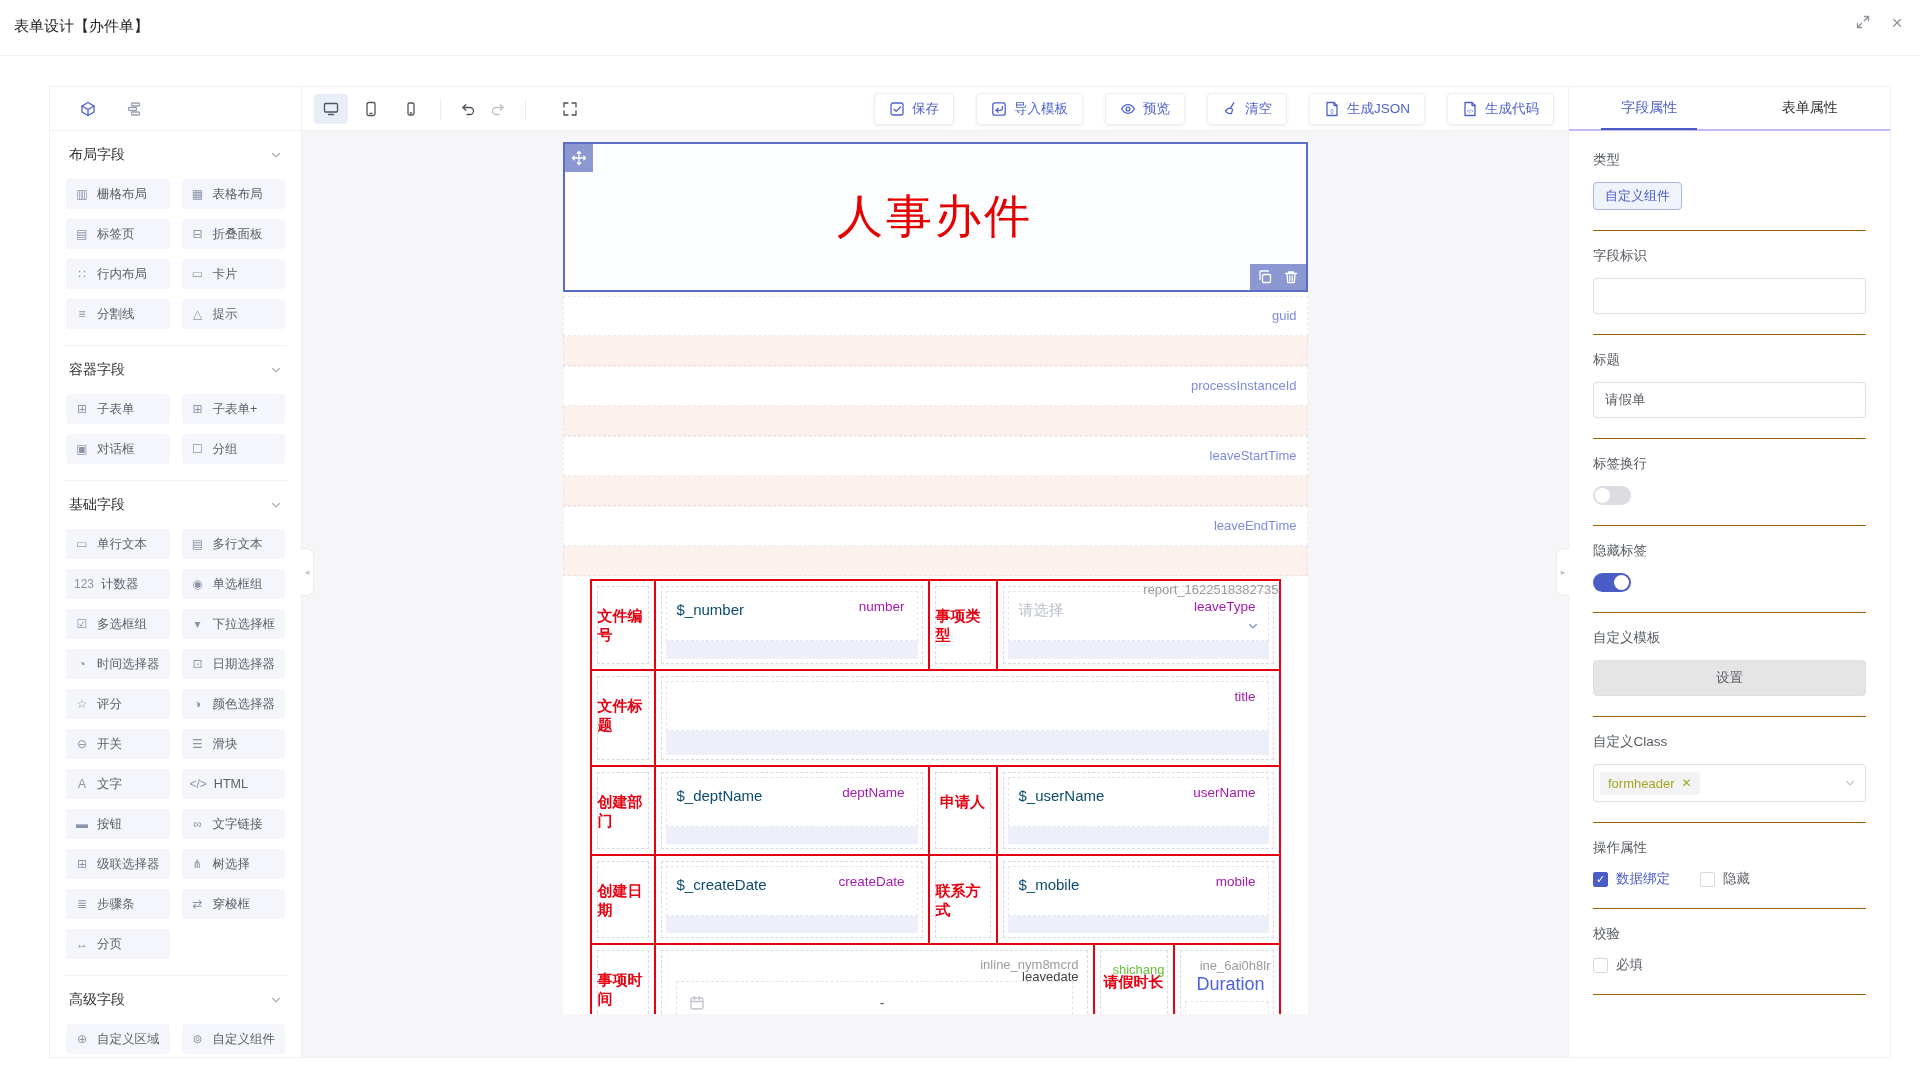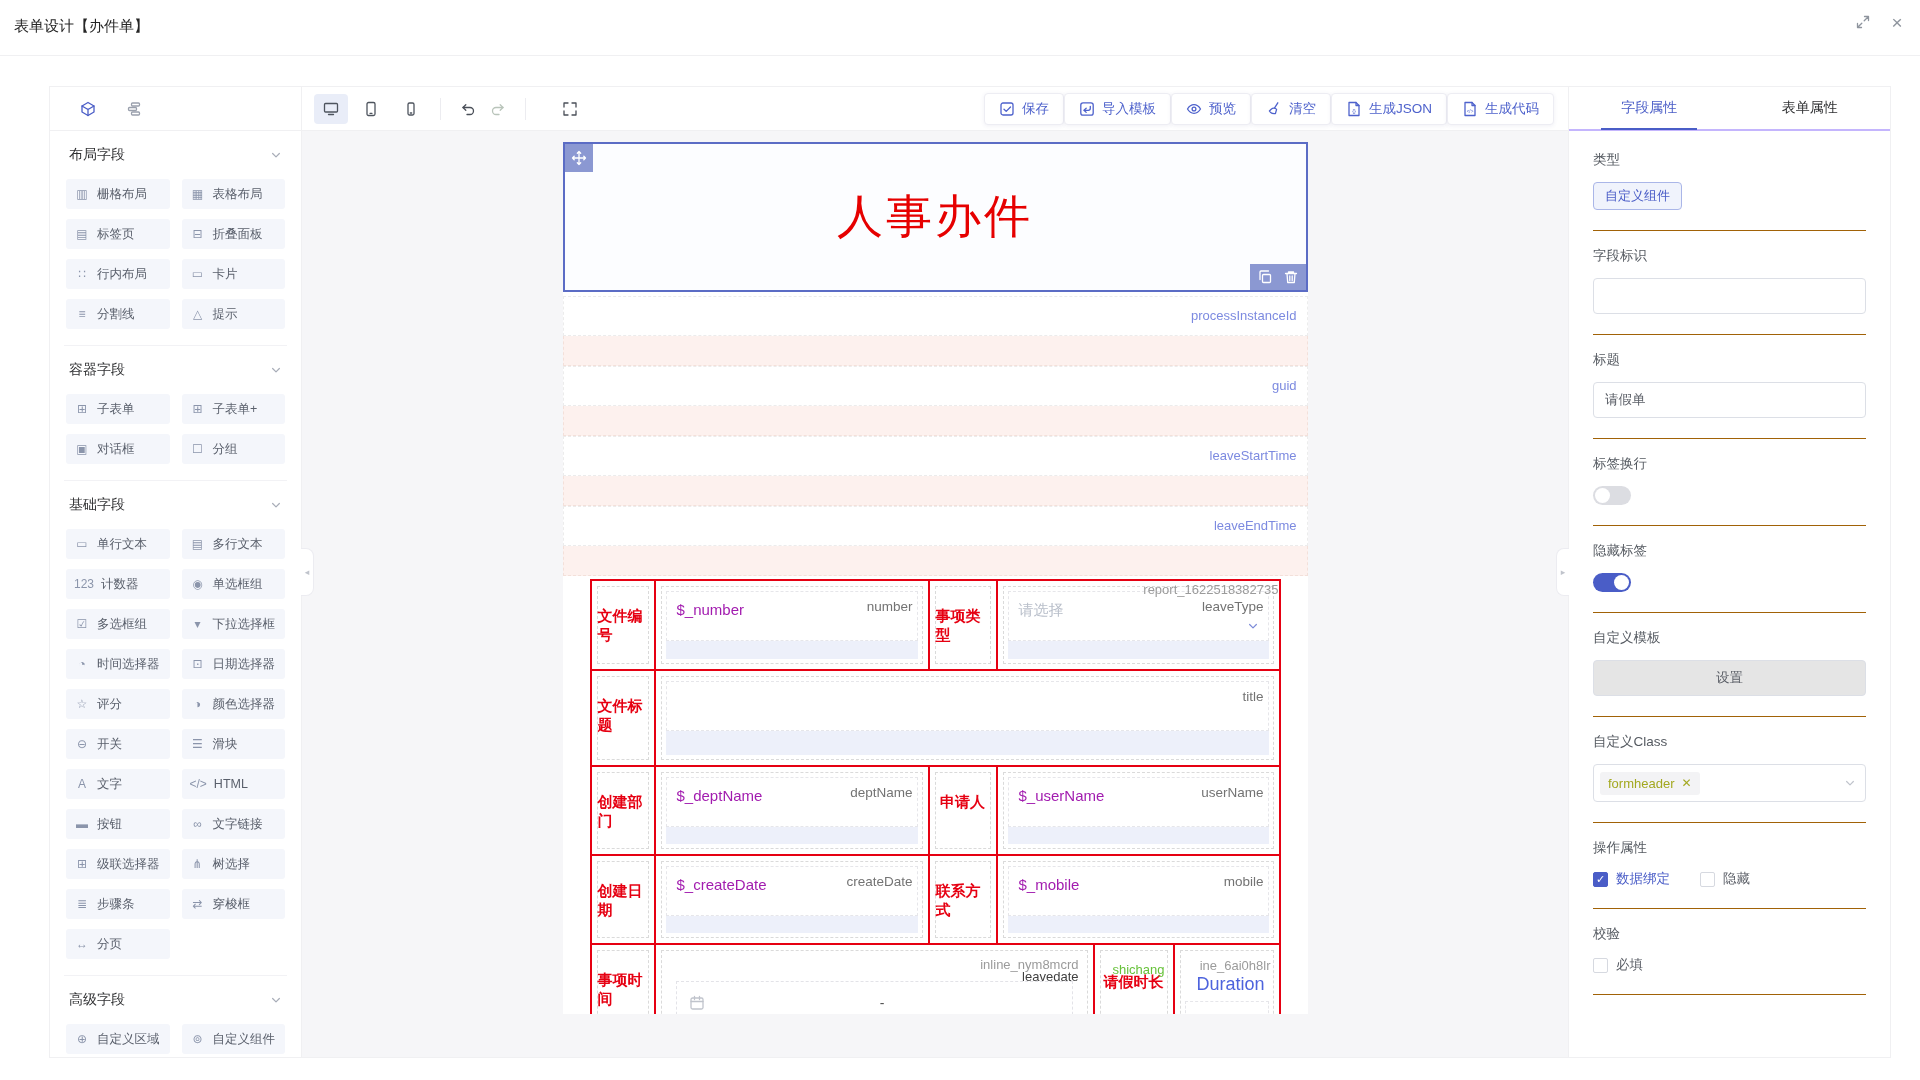--- a/index.html
+++ b/index.html
@@ -42,21 +42,21 @@
   
   .center { flex:1; min-width:0; display:flex; flex-direction:column; }
   .toolbar { height:44px; border-bottom:1px solid #f0f0f2; display:flex; align-items:center; padding:0 14px 0 12px; flex:none; }
   .devices { display:flex; gap:6px; }
   .device-btn { width:34px; height:30px; display:flex; align-items:center; justify-content:center; border-radius:4px; color:#4e545e; cursor:pointer; }
   .device-btn.active { background:#e9edf8; }
   .tsep { width:1px; height:22px; background:#ececf0; margin:0 12px; }
   .hist-btn { padding:0 7px; color:#4a4f58; cursor:pointer; }
   .hist-btn.disabled { color:#b9c4ba; }
   .fs-btn { color:#4a4f58; margin-left:24px; cursor:pointer; }
-  .toolbar-actions { margin-left:auto; display:flex; gap:0; }
+  .toolbar-actions { margin-left:auto; display:flex; gap:22px; }
   .action-btn { height:32px; padding:0 14px; background:#fff; border:1px solid #ededf3; border-radius:4px; box-shadow:0 1px 4px rgba(60,70,130,.08); display:flex; align-items:center; gap:7px; color:#4e62cc; font-size:13.5px; cursor:pointer; white-space:nowrap; }
 
   
   .canvas { flex:1; background:#f6f6f8; display:flex; justify-content:center; overflow:hidden; }
   .page { width:745px; height:872px; margin-top:11px; background:#fff; position:relative; overflow:hidden; flex:none; }
 
   .form-header { height:150px; border:2px solid #5b6cc5; background:#fcfdff; position:relative; display:flex; align-items:center; justify-content:center; cursor:pointer; }
   .form-title { font-size:46px; color:#e60000; letter-spacing:3px; }
   .drag-handle { position:absolute; top:0; left:0; width:28px; height:28px; background:#8b98d2; color:#fff; display:flex; align-items:center; justify-content:center; cursor:move; }
   .comp-actions { position:absolute; right:0; bottom:0; width:56px; height:26px; background:#8b98d2; display:flex; align-items:center; justify-content:center; gap:10px; color:#fff; }
@@ -68,23 +68,23 @@
   .hrow-pink { height:30px; background:#fdf1ee; border:1px dashed #f3e0da; border-top:none; }
 
   .table-wrap { margin:3px 27px 0; position:relative; }
   .table-id { position:absolute; top:3px; right:2px; font-size:13px; color:#9b9b9b; z-index:3; }
   .trow { display:grid; border-left:2px solid #e60012; border-top:2px solid #e60012; }
   .tcell { border-right:2px solid #e60012; padding:5px; position:relative; min-width:0; }
   .cell-inner { border:1px dashed #dadada; height:100%; }
   .lab-inner { display:flex; justify-content:center; padding-top:20px; color:#e60012; font-weight:700; font-size:15px; cursor:pointer; }
   .field-inner { display:flex; flex-direction:column; padding:4px; cursor:pointer; }
   .finput { height:50px; background:#fff; border:1px dashed #e6e6ea; position:relative; padding:9px 10px 0; flex:none; }
-  .fvalue { color:#a21caf; font-size:15px; }
+  .fvalue { color:#0c4a6e; font-size:15px; }
   .fvalue.placeholder { color:#b9bfca; }
-  .ftag { position:absolute; top:7px; right:4px; color:#737373; font-size:13.5px; }
+  .ftag { position:absolute; top:7px; right:12px; color:#a21caf; font-size:13.5px; }
   .fchev { position:absolute; right:9px; top:28px; color:#7d8cd8; }
   .ffill { flex:1; background:#edf0fa; }
   .inline-inner { position:relative; padding:4px; cursor:pointer; }
   .inline-id { position:absolute; top:6px; right:8px; color:#9b9b9b; font-size:13px; }
   .inline-tag { position:absolute; top:18px; right:8px; color:#404040; font-size:13px; }
   .range-input { margin:26px 10px 0; height:44px; background:#fff; border:1px dashed #e3e3e8; display:flex; align-items:center; padding:0 12px; color:#c0c4cc; }
   .range-sep { flex:1; text-align:center; color:#555; }
   .durlab-inner { position:relative; padding-top:22px; text-align:center; color:#e60012; font-weight:700; font-size:15px; cursor:pointer; }
   .dur-green { position:absolute; top:11px; right:2px; color:#67c23a; font-size:13px; font-weight:400; }
   .duration-inner { position:relative; padding:4px; overflow:hidden; cursor:pointer; }
@@ -468,27 +468,27 @@
                 <svg width="16" height="16" viewBox="0 0 16 16" fill="none" stroke="currentColor" stroke-width="1.3" stroke-linecap="round" stroke-linejoin="round">
                   <path d="M2.5 4.5h11M5.5 4.5V3h5v1.5M4 4.5l.7 9h6.6l.7-9M6.8 7v4.5M9.2 7v4.5"></path>
                 </svg>
               </span>
           </span>
         </div>
 
         <div class="hidden-rows">
             <div class="hrow">
     <div class="hrow-white">
-      <span class="hname">processInstanceId</span>
+      <span class="hname">guid</span>
     </div>
     <div class="hrow-pink"></div>
   </div>
             <div class="hrow">
     <div class="hrow-white">
-      <span class="hname">guid</span>
+      <span class="hname">processInstanceId</span>
     </div>
     <div class="hrow-pink"></div>
   </div>
             <div class="hrow">
     <div class="hrow-white">
       <span class="hname">leaveStartTime</span>
     </div>
     <div class="hrow-pink"></div>
   </div>
             <div class="hrow">

